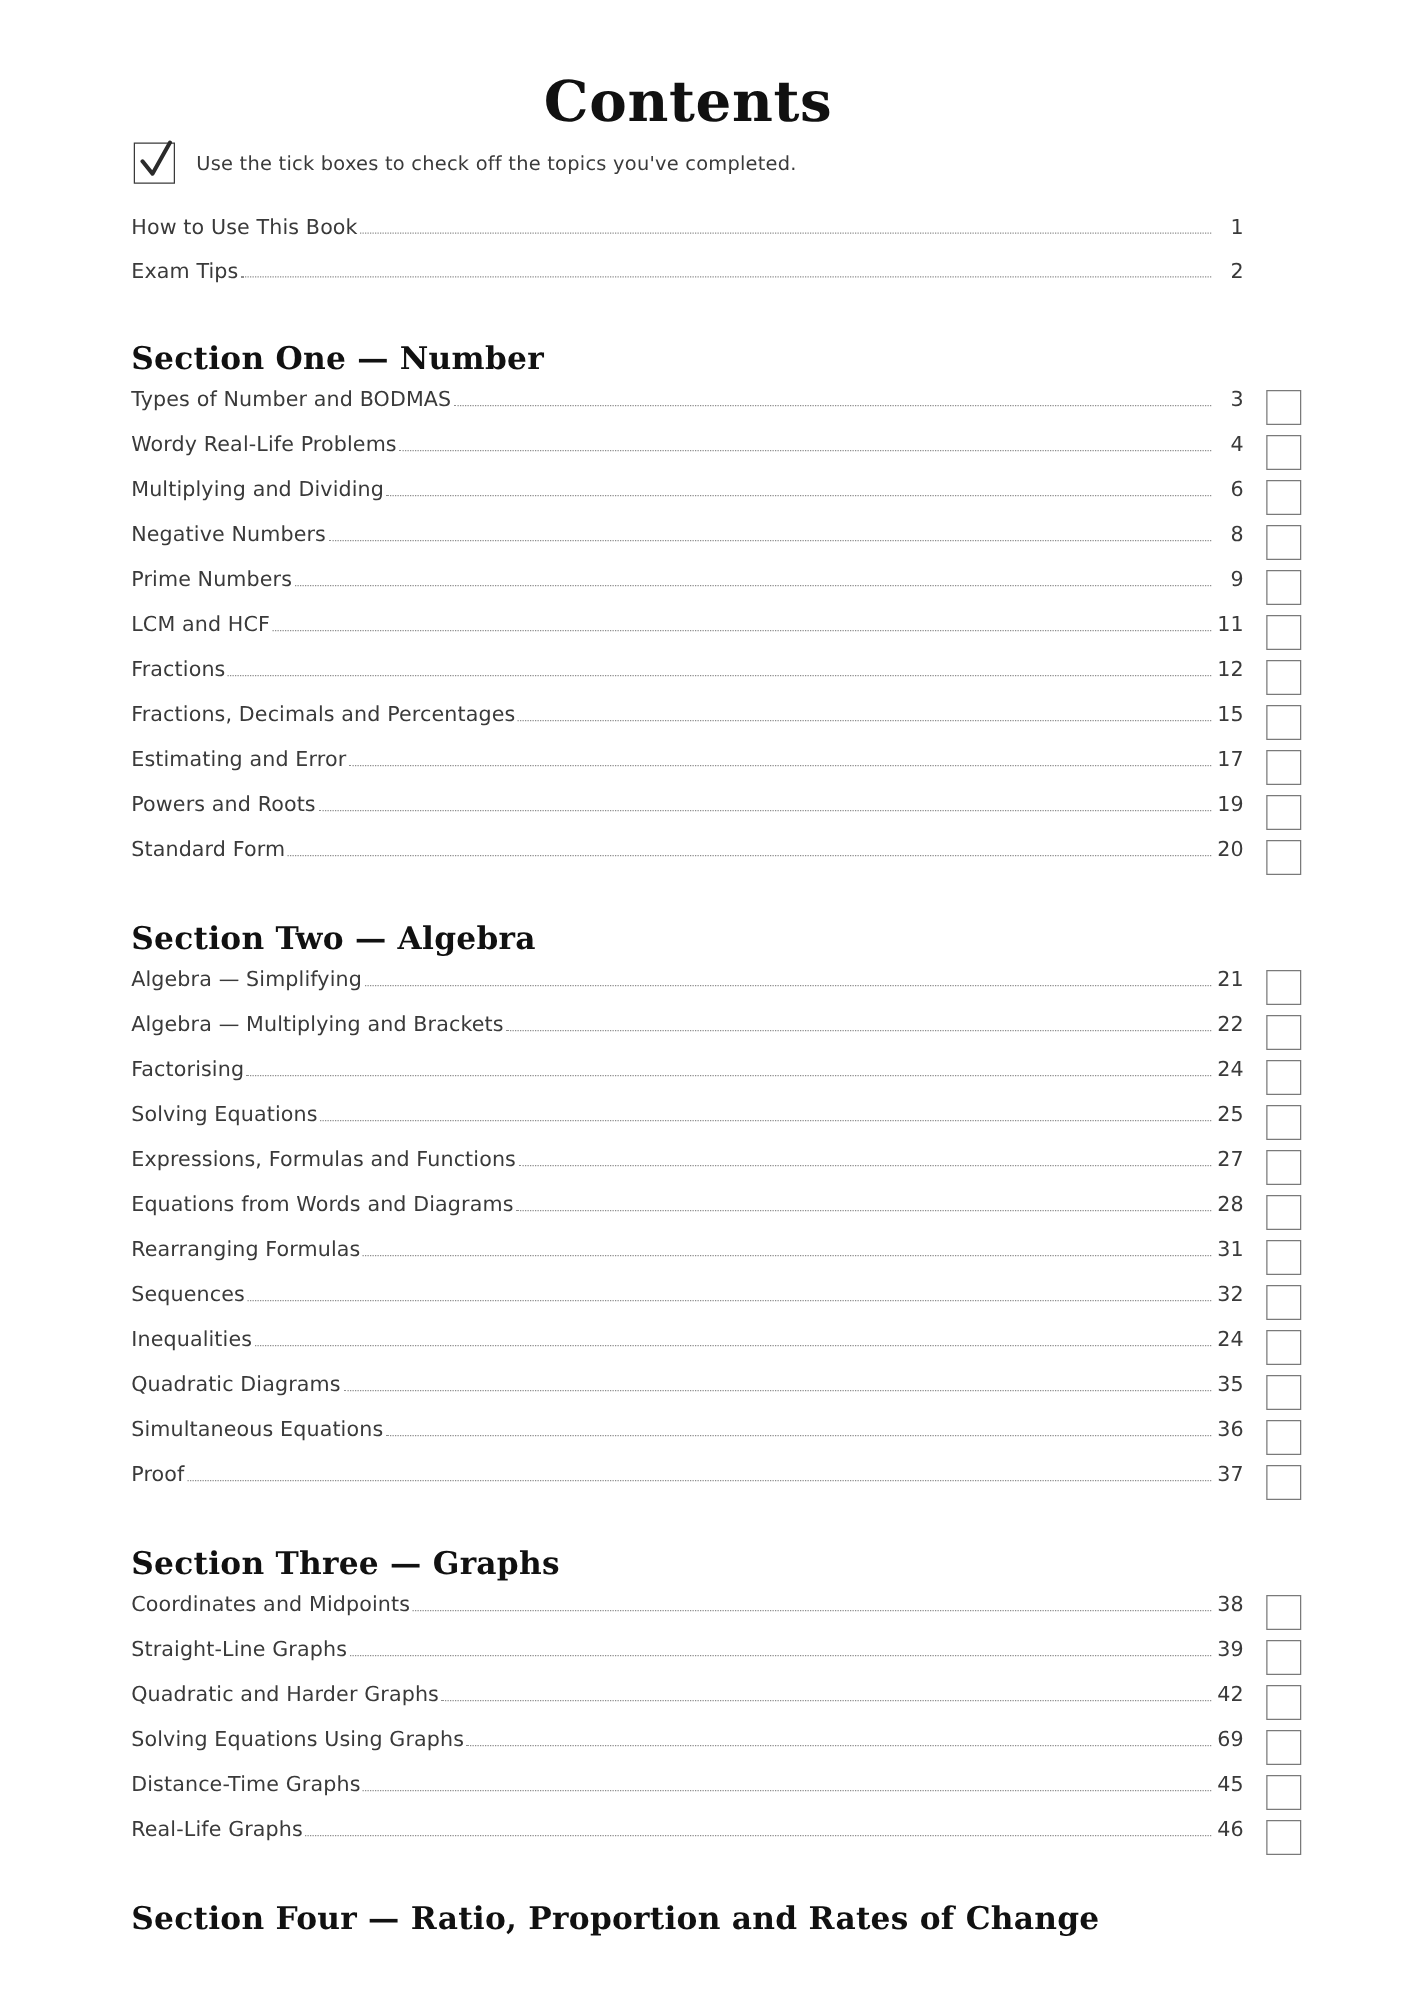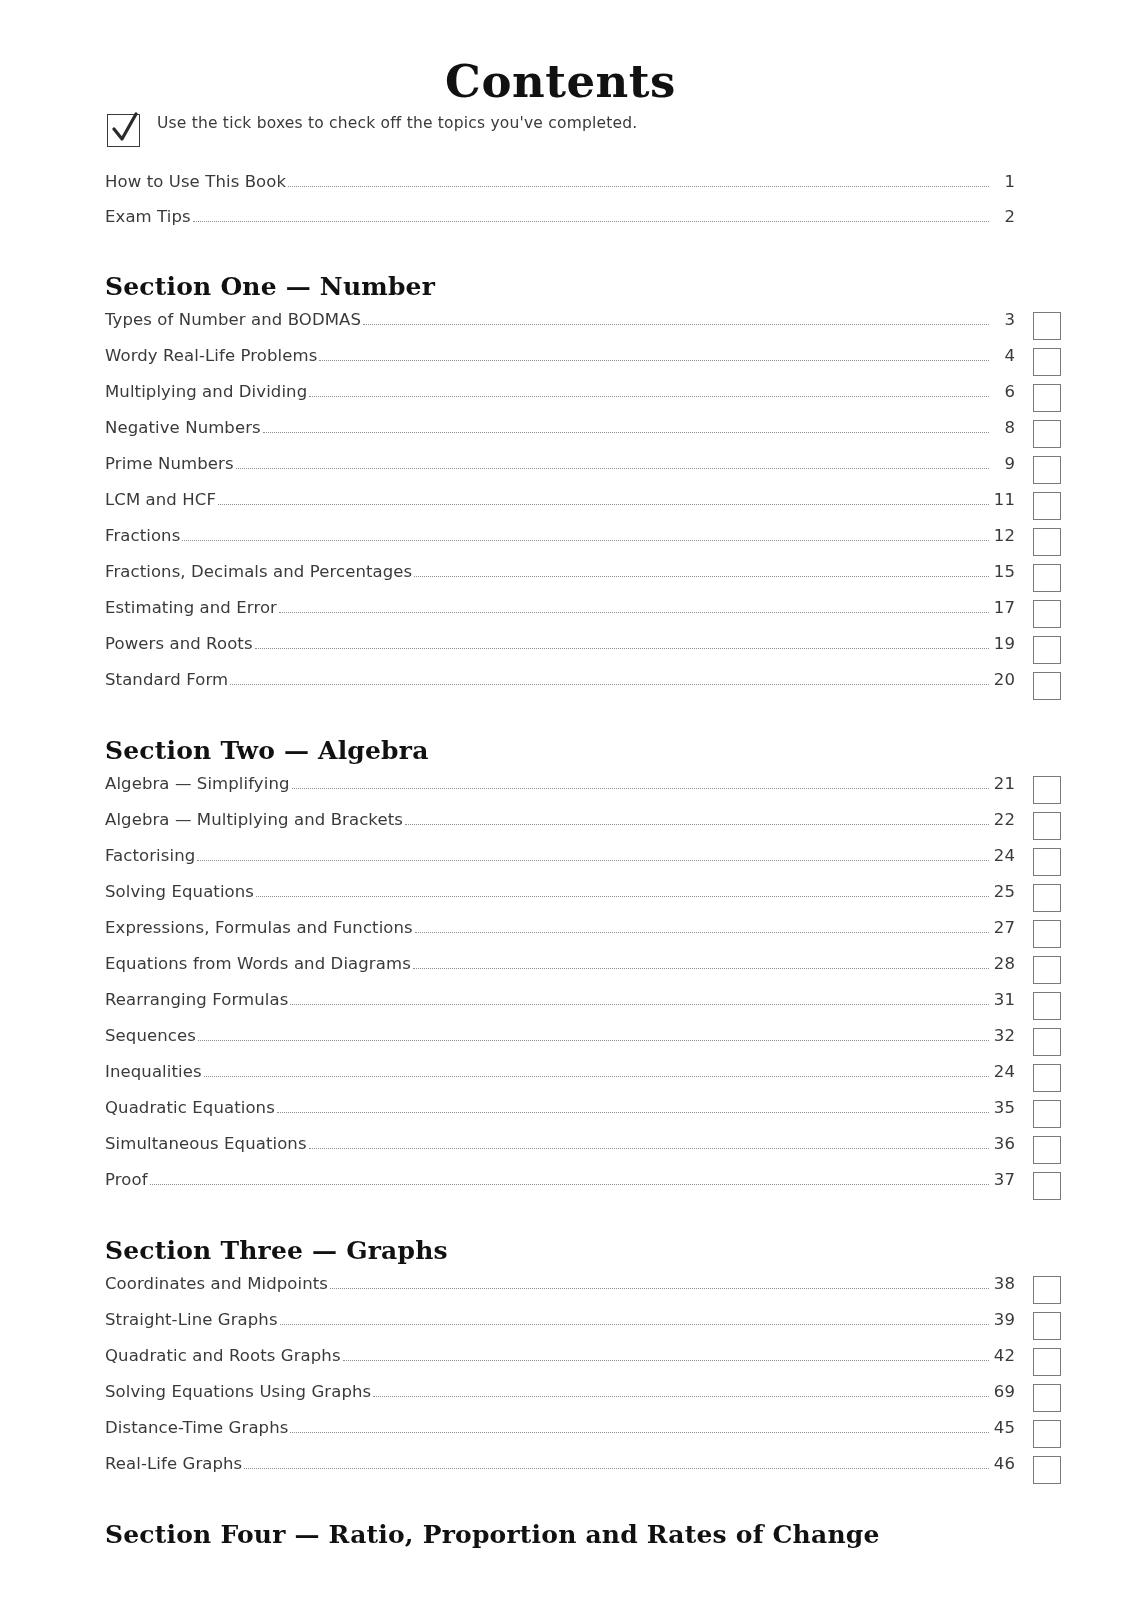--- a/index.html
+++ b/index.html
@@ -13,34 +13,35 @@
     font-family: "DejaVu Sans", sans-serif;
     color: #2b2b2b;
     position: relative;
     overflow: hidden;
   }
   .page {
     position: relative;
     width: 1131px;
     height: 1600px;
     box-sizing: border-box;
-    padding: 55px 70px 0 105px;
+    padding: 55px 90px 0 105px;
   }
   .title {
     text-align: center;
     font-family: "DejaVu Serif", serif;
     font-weight: 700;
     font-size: 45px;
     letter-spacing: 0.5px;
     margin: 0 0 4px 0;
     color: #111111;
     padding-right: 45px;
   }
   .tick-note {
     display: flex;
+    align-items: center;
     margin: 6px 0 0 2px;
   }
   .tick-box {
     width: 31px;
     height: 31px;
     border: 1.6px solid #3a3a3a;
     position: relative;
     flex: 0 0 auto;
   }
   .tick-box svg {
@@ -271,21 +272,21 @@
             <span class="page-no">32</span>
             <span class="cbox"></span>
           </div>
           <div class="entry">
             <span class="label">Inequalities</span>
             <span class="leader"></span>
             <span class="page-no">24</span>
             <span class="cbox"></span>
           </div>
           <div class="entry">
-            <span class="label">Quadratic Equations</span>
+            <span class="label">Quadratic Diagrams</span>
             <span class="leader"></span>
             <span class="page-no">35</span>
             <span class="cbox"></span>
           </div>
           <div class="entry">
             <span class="label">Simultaneous Equations</span>
             <span class="leader"></span>
             <span class="page-no">36</span>
             <span class="cbox"></span>
           </div>
@@ -306,21 +307,21 @@
             <span class="page-no">38</span>
             <span class="cbox"></span>
           </div>
           <div class="entry">
             <span class="label">Straight-Line Graphs</span>
             <span class="leader"></span>
             <span class="page-no">39</span>
             <span class="cbox"></span>
           </div>
           <div class="entry">
-            <span class="label">Quadratic and Roots Graphs</span>
+            <span class="label">Quadratic and Harder Graphs</span>
             <span class="leader"></span>
             <span class="page-no">42</span>
             <span class="cbox"></span>
           </div>
           <div class="entry">
             <span class="label">Solving Equations Using Graphs</span>
             <span class="leader"></span>
             <span class="page-no">69</span>
             <span class="cbox"></span>
           </div>

